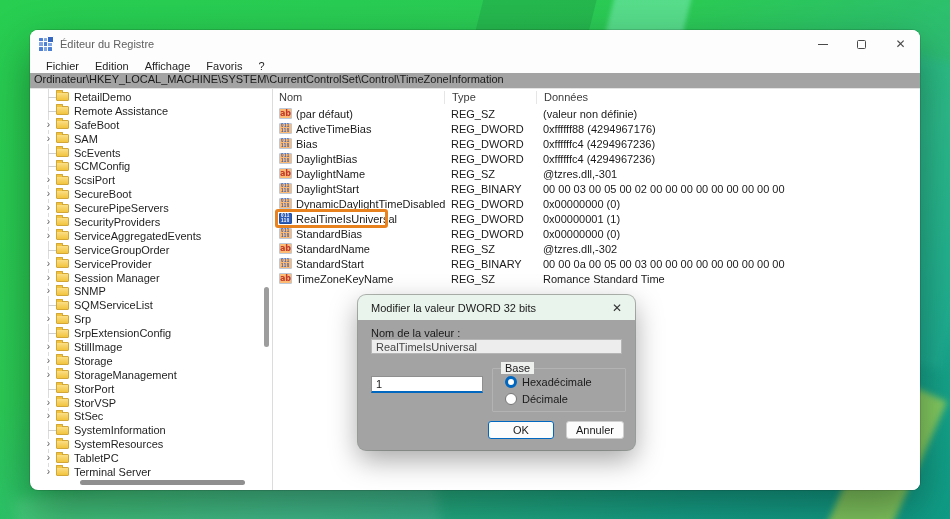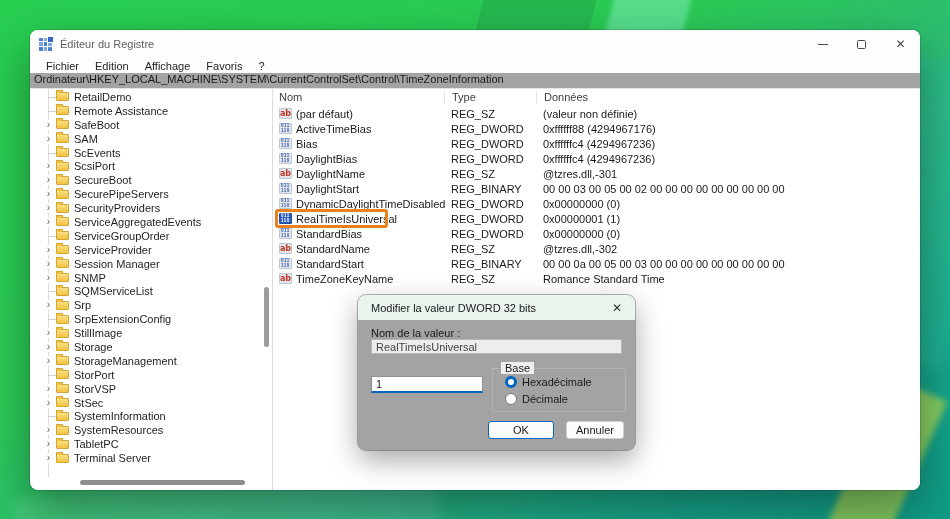--- a/index.html
+++ b/index.html
@@ -61,21 +61,21 @@
 
   .right-pane { position:relative; flex:1; overflow:hidden; background:#fff; }
   .vheader { display:grid; grid-template-columns:165px 92px 1fr; height:17px; align-items:center; padding-left:6px; }
   .vheader .hcell { font-size:11px; color:#3c3c3c; height:13px; line-height:13px; }
   .vheader .hcell + .hcell { border-left:1px solid #e6e6e6; padding-left:7px; }
   .vrow { display:grid; grid-template-columns:165px 92px 1fr; height:15px; align-items:center; padding-left:6px; }
   .ncell { display:flex; align-items:center; gap:4px; position:relative; height:100%; }
   .vname, .tcell, .dcell { font-size:11px; color:#1a1a1a; white-space:nowrap; }
   .tcell { padding-left:7px; }
   .dcell { padding-left:7px; }
-  .vicon { width:13px; height:11px; flex:none; border:1px solid #bcc7d8; background:#e5e5e5; border-radius:1px;
+  .vicon { width:13px; height:11px; flex:none; border:1px solid #bcc7d8; background:#fdba74; border-radius:1px;
     display:flex; flex-direction:column; align-items:center; justify-content:center; }
   .vicon.ab { color:#c0392b; font-size:8px; font-weight:bold; line-height:8px; font-family:"DejaVu Sans", sans-serif; }
   .vicon.bin i { font-style:normal; font-size:4.5px; line-height:4.7px; color:#2c5bb8; font-weight:bold; letter-spacing:.5px; }
   .vicon.bin.sel { background:#2c5bb8; border-color:#24509f; }
   .vicon.bin.sel i { color:#fff; }
   .hlbox { position:absolute; left:-4px; top:-2.5px; width:113px; height:19px;
     border:3px solid #e8821e; border-radius:3px; pointer-events:none; z-index:3; }
 
   
   .dialog { position:absolute; left:328px; top:265px; width:277px; height:155px; border-radius:8px;
@@ -178,20 +178,25 @@
               <span class="chev">›</span>
               <span class="folder"></span>
               <span class="tlabel">SAM</span>
             </div>
             <div class="trow">
               <span class="hline"></span>
               <span class="folder"></span>
               <span class="tlabel">ScEvents</span>
             </div>
             <div class="trow">
+              <span class="hline"></span>
+              <span class="folder"></span>
+              <span class="tlabel">SCMConfig</span>
+            </div>
+            <div class="trow">
               <span class="chev">›</span>
               <span class="folder"></span>
               <span class="tlabel">ScsiPort</span>
             </div>
             <div class="trow">
               <span class="chev">›</span>
               <span class="folder"></span>
               <span class="tlabel">SecureBoot</span>
             </div>
             <div class="trow">

